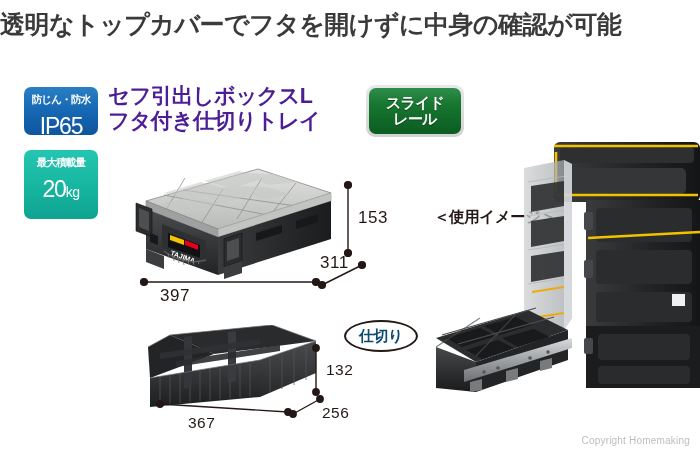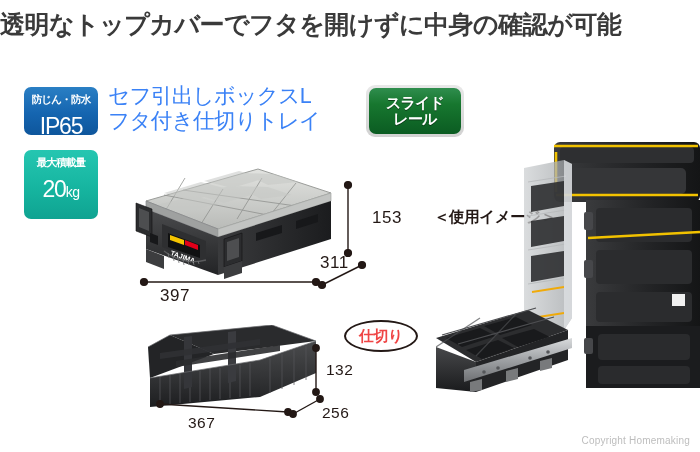--- a/index.html
+++ b/index.html
@@ -72,22 +72,22 @@
   .badge-main .unit {
     font-size: 14px;
     letter-spacing: -0.5px;
   }
 
   
   #title-block {
     position: absolute;
     left: 108px;
     top: 84px;
-    color: #3b82f6;
-    font-weight: normal;
+    color: #4c1d95;
+    font-weight: bold;
     font-size: 21.5px;
     line-height: 1.18;
     letter-spacing: -0.6px;
     white-space: nowrap;
   }
 
   
   #badge-slide {
     position: absolute;
     left: 366px;
@@ -156,21 +156,21 @@
     border: 2px solid #231815;
     border-radius: 50%;
     display: flex;
     align-items: center;
     justify-content: center;
     box-sizing: border-box;
   }
   #divider-oval span {
     font-size: 15px;
     font-weight: bold;
-    color: #ef4444;
+    color: #0c4a6e;
     letter-spacing: -0.5px;
     white-space: nowrap;
   }
 
   
   #usage-caption {
     position: absolute;
     left: 434px;
     top: 207px;
     font-size: 15.5px;
@@ -314,21 +314,21 @@
 
       <line x1="44" y1="122" x2="216" y2="122"></line>
       <circle cx="44" cy="122" r="3.4"></circle>
       <circle cx="216" cy="122" r="3.4"></circle>
 
       <line x1="222" y1="125" x2="262" y2="105"></line>
       <circle cx="222" cy="125" r="3.4"></circle>
       <circle cx="262" cy="105" r="3.4"></circle>
     </g>
   </svg>
-  <div class="dim-label" style="left:358px; top:208px;margin-left:14px;">153</div>
+  <div class="dim-label" style="left:358px; top:208px;">153</div>
   <div class="dim-label" style="left:160px; top:286px;">397</div>
   <div class="dim-label" style="left:320px; top:253px;">311</div>
 
   <svg class="art" id="tray-photo" viewBox="0 0 190 86">
     <defs>
       <linearGradient id="trayFront" x1="0" y1="0" x2="0" y2="1">
         <stop offset="0%" stop-color="#3e3f41"></stop>
         <stop offset="100%" stop-color="#1d1e20"></stop>
       </linearGradient>
       <linearGradient id="trayWall" x1="0" y1="0" x2="0" y2="1">

